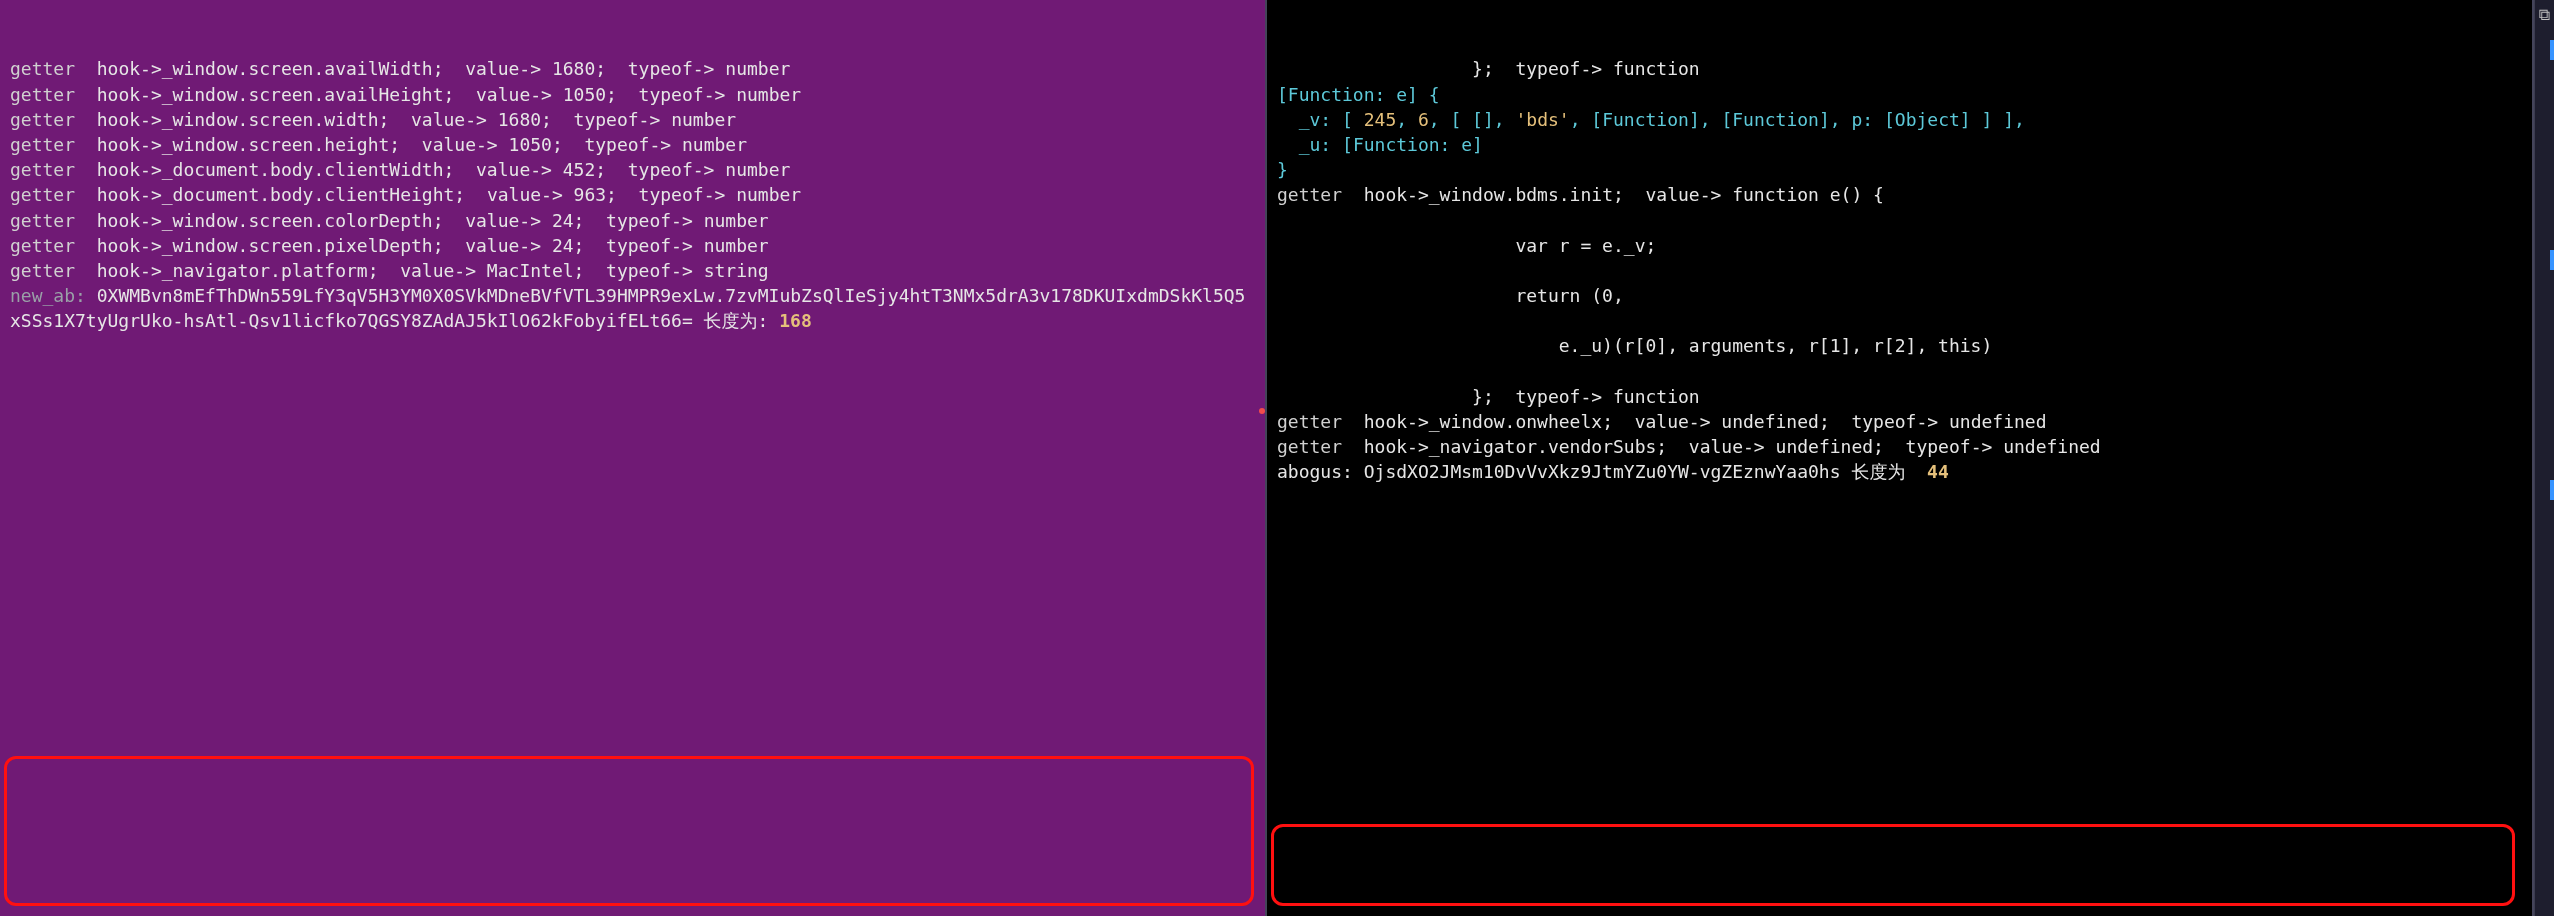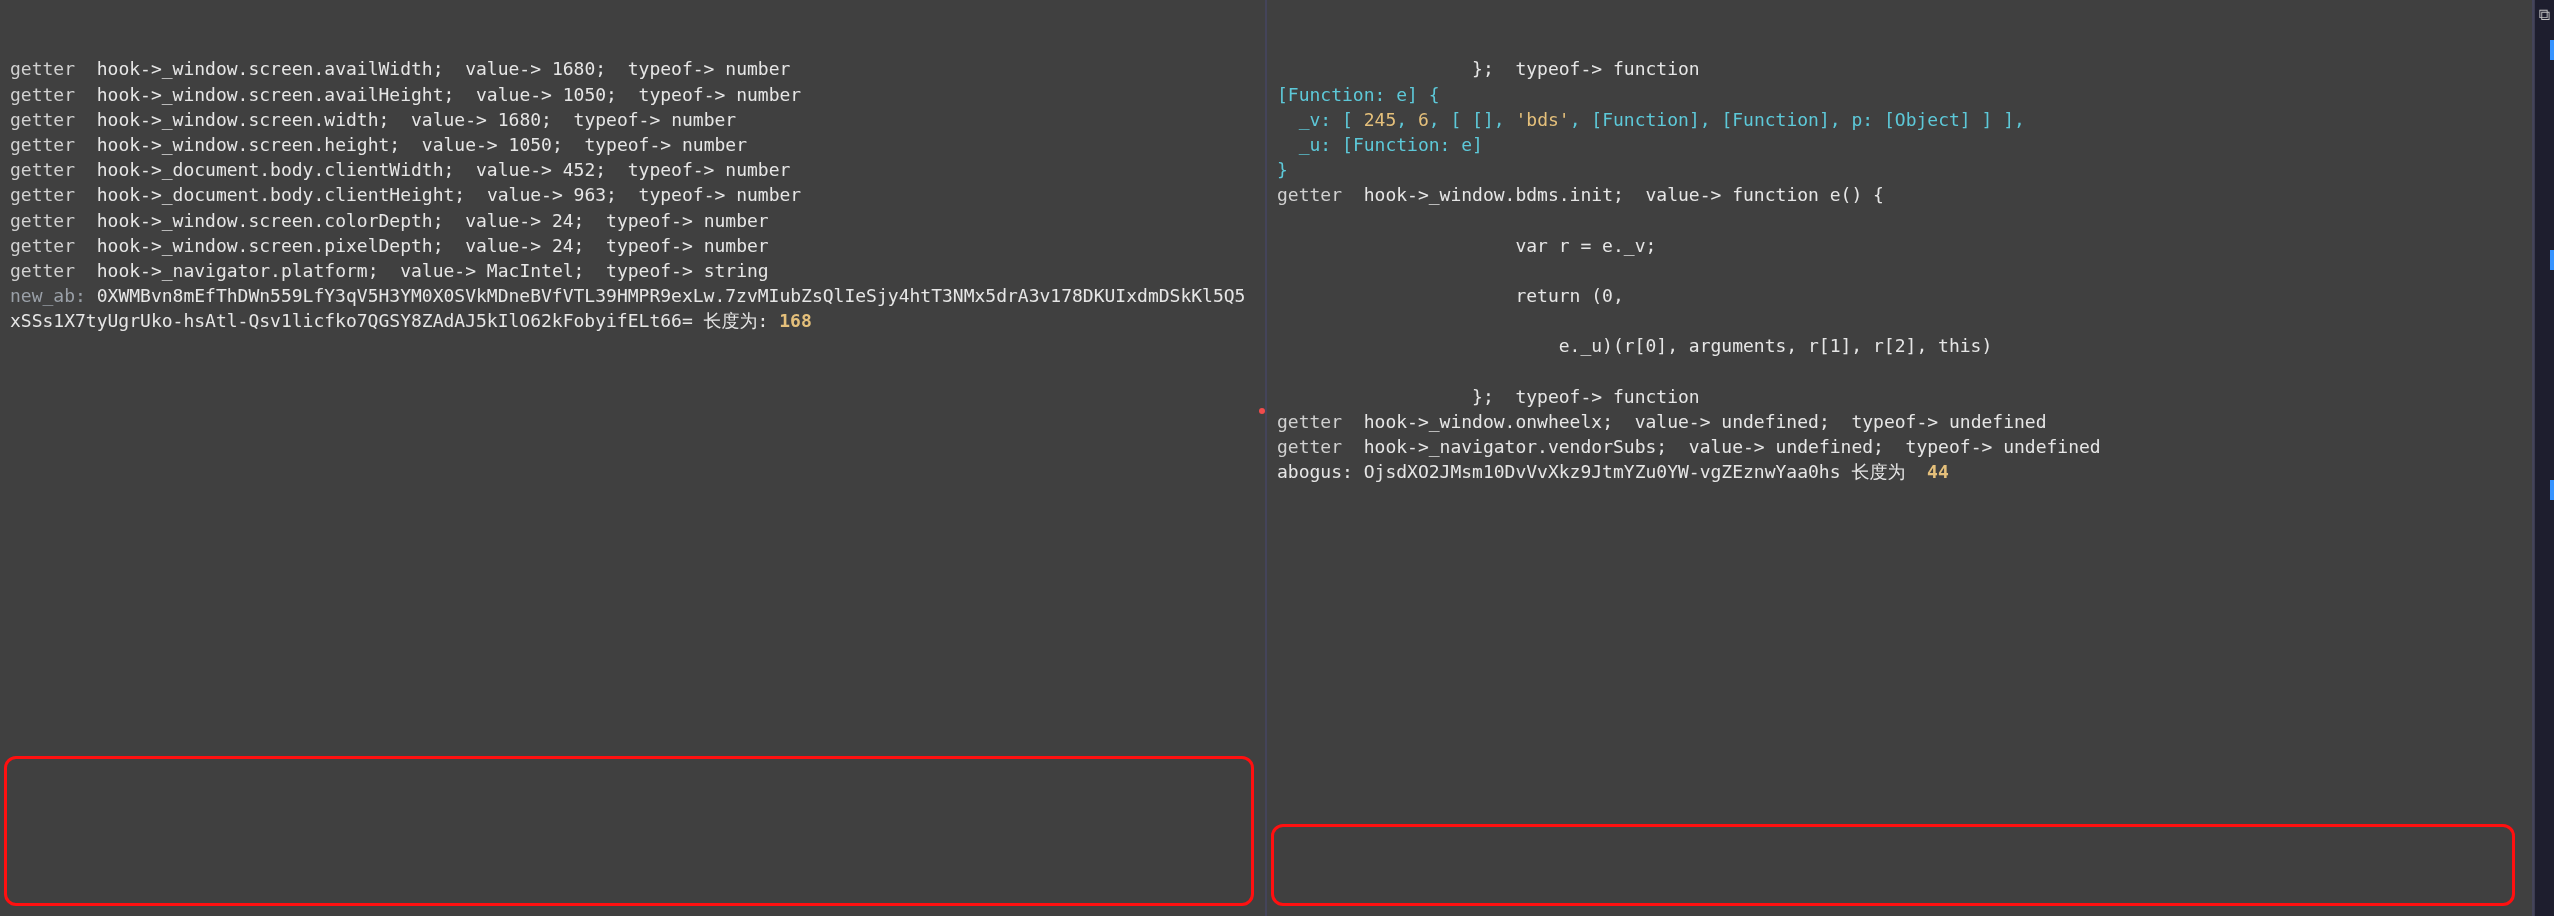--- a/index.html
+++ b/index.html
@@ -17,22 +17,22 @@
   .pane {
     flex: 1;
     position: relative;
     overflow: hidden;
     padding: 6px 10px 6px 10px;
     white-space: pre-wrap;
     word-break: break-all;
     border-right: 2px solid #44445a;
     background: #2b2b3a;
   }
-  .pane.left { background: #404040; }
-  .pane.right { background: #404040; }
+  .pane.left { background: #701a75; }
+  .pane.right { background: #000000; }
   .console-line { white-space: pre-wrap; word-break: break-all; }
   .t-gray  { color: #d0d0d0; }
   .t-teal  { color: #5dc9d9; }
   .t-yell  { color: #e5c07b; }
   .t-str   { color: #e5c07b; margin-top: 6px; }
   .t-white { color: #e6e6e6; }
   .t-dim   { color: #9aa0a8; }
   .t-arrow { color: #4ec36c; font-weight: bold; }
   .t-ip    { color: #2aa0e0; }
   .t-lenv  { color: #e5c07b; font-weight: bold; }

